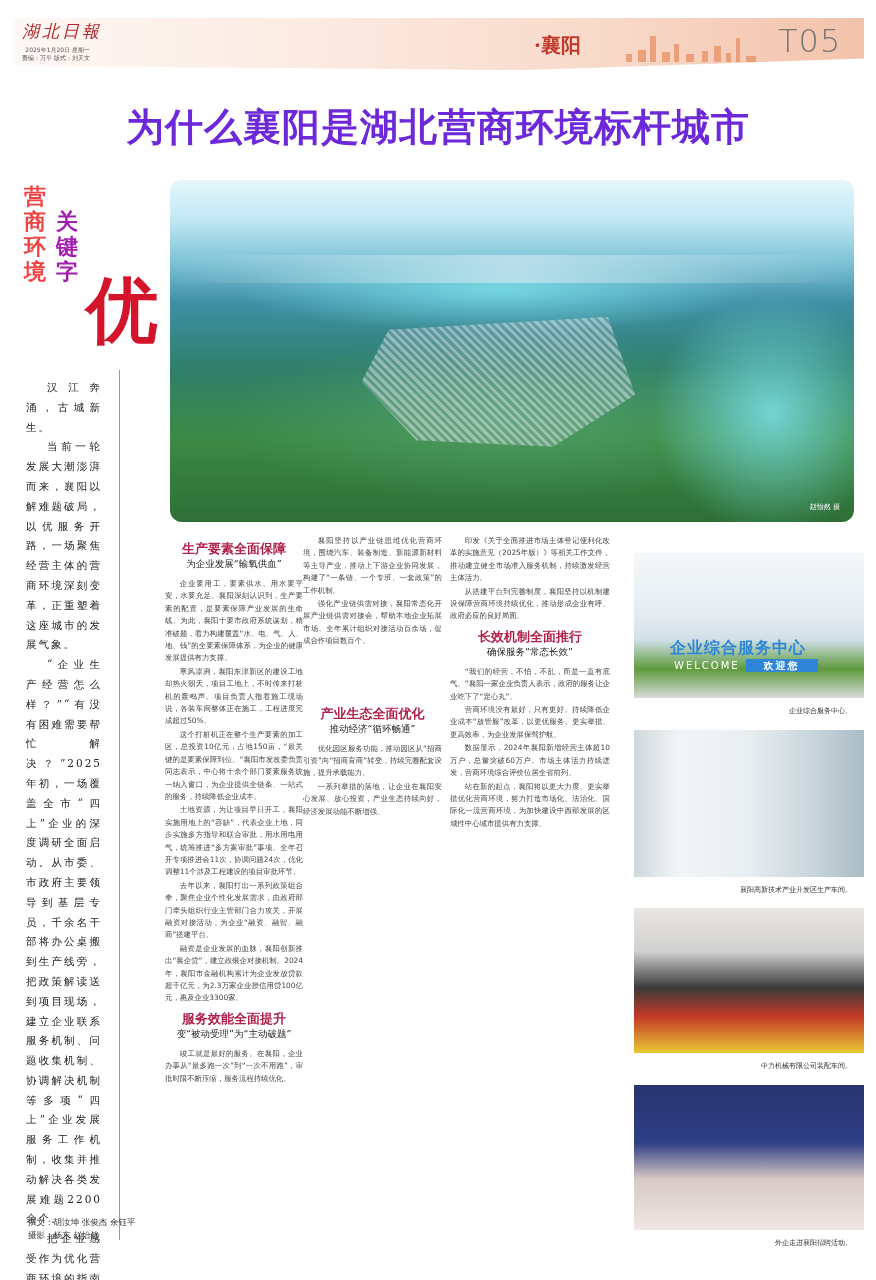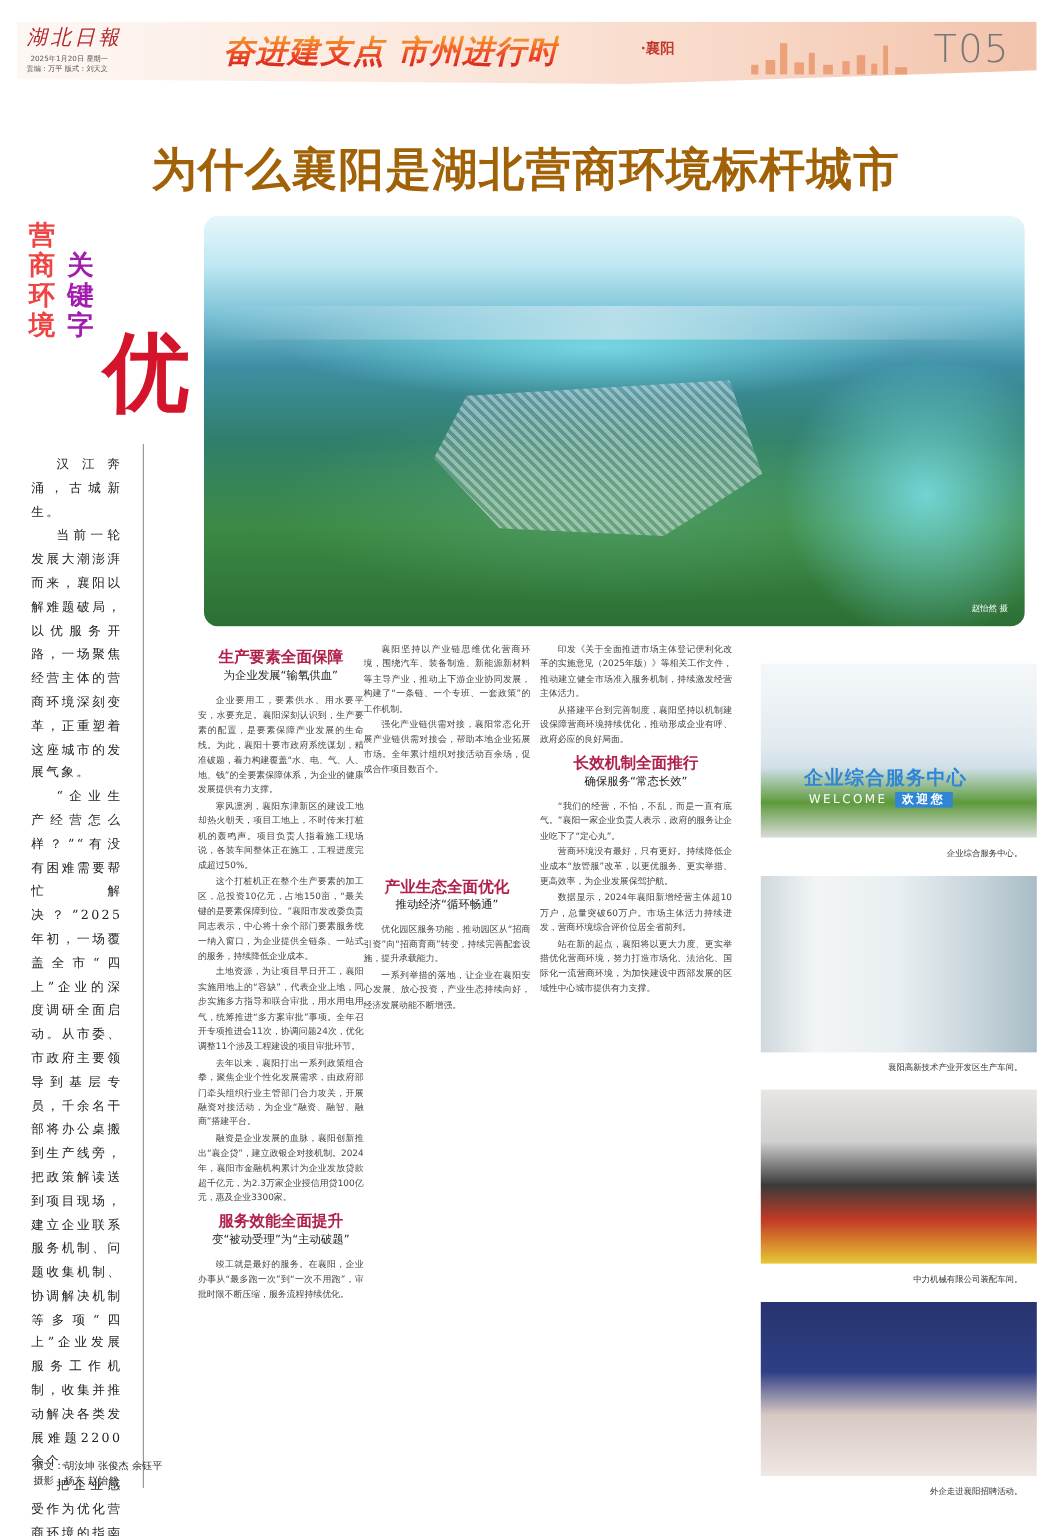--- a/index.html
+++ b/index.html
@@ -15,30 +15,30 @@
     opacity: .85;
   }
   .logo { position: absolute; left: 22px; top: 20px; font-family: "DejaVu Serif", serif;
     font-style: italic; font-size: 17px; color: #b3262b; letter-spacing: 3px; }
   .issue-info { position: absolute; left: 22px; top: 46px; font-family: "DejaVu Sans", sans-serif;
     font-size: 6px; color: #555; line-height: 8px; text-align: right; width: 68px; }
   .slogan { position: absolute; left: 186px; top: 26px; font-family: "DejaVu Sans", sans-serif;
     font-weight: bold; font-style: italic; font-size: 26px; letter-spacing: 1px;
     background: linear-gradient(180deg, #f7b733 0%, #f04a24 55%, #c9151e 100%);
     -webkit-background-clip: text; background-clip: text; color: transparent; }
-  .slogan-city { position: absolute; left: 534px; top: 32px; font-size: 12px; font-weight: bold;
+  .slogan-city { position: absolute; left: 534px; top: 32px; font-size: 20px; font-weight: bold;
     color: #c0392b; font-family: "DejaVu Serif", serif; }
   .skyline { position: absolute; left: 622px; top: 34px; width: 140px; height: 28px; }
   .skyline span { position: absolute; bottom: 0; background: #e89468; opacity: .8; }
   .page-no { position: absolute; left: 778px; top: 22px; font-family: "DejaVu Sans", sans-serif;
     font-size: 32px; color: #777; font-weight: 300; letter-spacing: 1px; }
 
   
-  .headline { position: absolute; left: 0; top: 116px; width: 876px; text-align: center;
-    font-family: "DejaVu Serif", serif; font-weight: bold; font-size: 38px; color: #a16207; letter-spacing: 1px; }
+  .headline { position: absolute; left: 0; top: 102px; width: 876px; text-align: center;
+    font-family: "DejaVu Serif", serif; font-weight: bold; font-size: 38px; color: #6d28d9; letter-spacing: 1px; }
 
   
   .kw-col1 { position: absolute; left: 24px; top: 184px; width: 24px; font-size: 22px; color: #ef4444;
     font-weight: bold; line-height: 25px; }
   .kw-col2 { position: absolute; left: 56px; top: 209px; width: 24px; font-size: 22px; color: #a21caf;
     font-weight: bold; line-height: 25px; }
   .kw-big { position: absolute; left: 86px; top: 270px; font-size: 72px; font-weight: bold; color: #d4142a;
     font-family: "DejaVu Sans", sans-serif; line-height: 80px; }
 
   
@@ -85,35 +85,34 @@
   .ph2 { top: 730px; height: 147px;
     background: linear-gradient(90deg, #cfd8dc 0%, #f2f5f7 20%, #e8eef1 50%, #c5d3da 80%, #a9bcc5 100%); }
   .ph3 { top: 908px; height: 145px;
     background: linear-gradient(180deg, #e9e6e3 0%, #cfd0cf 30%, #3a3a3a 55%, #c43a26 75%, #e8c834 100%); }
   .ph4 { top: 1085px; height: 145px;
     background: linear-gradient(180deg, #27346f 0%, #2f3f86 40%, #d8c9c4 65%, #efe7e4 100%); }
   .sign { position: absolute; left: 36px; top: 85px; font-family: "DejaVu Sans", sans-serif; font-weight: bold;
     font-size: 16px; color: #2f86d6; letter-spacing: 1px; }
   .sign2 { position: absolute; left: 40px; top: 106px; font-family: "DejaVu Sans", sans-serif;
     font-size: 10px; color: #fff; letter-spacing: 2px; }
-  .sign2 b { background: #2f86d6; padding: 1px 6px; margin-left: 6px; }
+  .sign2 b { background: #2f86d6; padding: 1px 18px; margin-left: 6px; }
   .caption { position: absolute; left: 634px; width: 218px; text-align: right; font-size: 7px; color: #333;
     font-family: "DejaVu Sans", sans-serif; }
 </style>
 </head>
 <body>
 
 <div class="masthead">
   <div class="band"></div>
   <div class="logo">湖北日報</div>
   <div class="issue-info">
     <div>2025年1月20日 星期一</div>
     <div>责编：万平  版式：刘天文</div>
   </div>
-  <div class="slogan">奋进建支点  市州进行时</div>
   <div class="slogan-city">·襄阳</div>
   <div class="skyline">
     <span style="left:4px;width:6px;height:8px"></span>
     <span style="left:16px;width:8px;height:12px"></span>
     <span style="left:28px;width:6px;height:26px"></span>
     <span style="left:40px;width:8px;height:10px"></span>
     <span style="left:52px;width:5px;height:18px"></span>
     <span style="left:64px;width:8px;height:8px"></span>
     <span style="left:80px;width:6px;height:11px"></span>
     <span style="left:92px;width:7px;height:16px"></span>
@@ -160,21 +159,21 @@
   <div class="subhead">
     <span class="h">服务效能全面提升</span>
     <span class="s">变“被动受理”为“主动破题”</span>
   </div>
   <p>竣工就是最好的服务。在襄阳，企业办事从“最多跑一次”到“一次不用跑”，审批时限不断压缩，服务流程持续优化。</p>
 </div>
 
 <div class="col col2">
   <p>襄阳坚持以产业链思维优化营商环境，围绕汽车、装备制造、新能源新材料等主导产业，推动上下游企业协同发展，构建了“一条链、一个专班、一套政策”的工作机制。</p>
   <p>强化产业链供需对接，襄阳常态化开展产业链供需对接会，帮助本地企业拓展市场。全年累计组织对接活动百余场，促成合作项目数百个。</p>
-  <div class="subhead" style="margin-top:84px">
+  <div class="subhead" style="margin-top:58px">
     <span class="h">产业生态全面优化</span>
     <span class="s">推动经济“循环畅通”</span>
   </div>
   <p>优化园区服务功能，推动园区从“招商引资”向“招商育商”转变，持续完善配套设施，提升承载能力。</p>
   <p>一系列举措的落地，让企业在襄阳安心发展、放心投资，产业生态持续向好，经济发展动能不断增强。</p>
 </div>
 
 <div class="col col3">
   <p>印发《关于全面推进市场主体登记便利化改革的实施意见（2025年版）》等相关工作文件，推动建立健全市场准入服务机制，持续激发经营主体活力。</p>
   <p>从搭建平台到完善制度，襄阳坚持以机制建设保障营商环境持续优化，推动形成企业有呼、政府必应的良好局面。</p>

